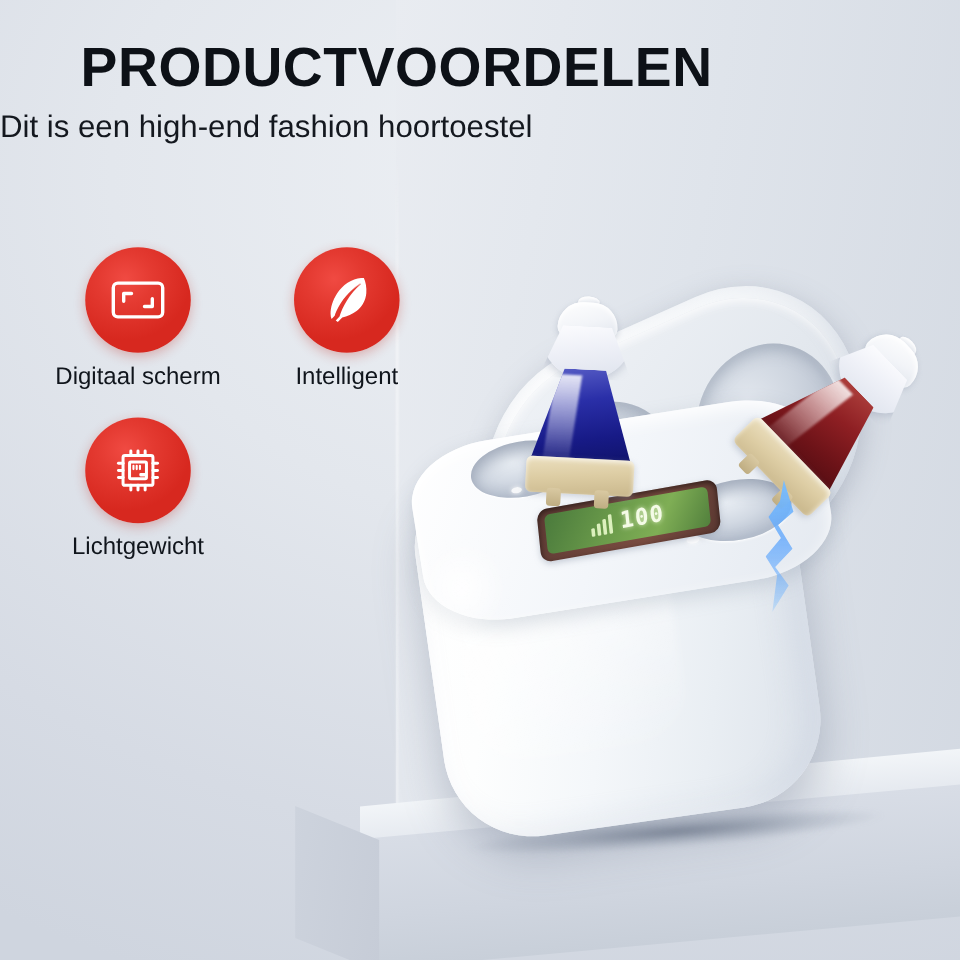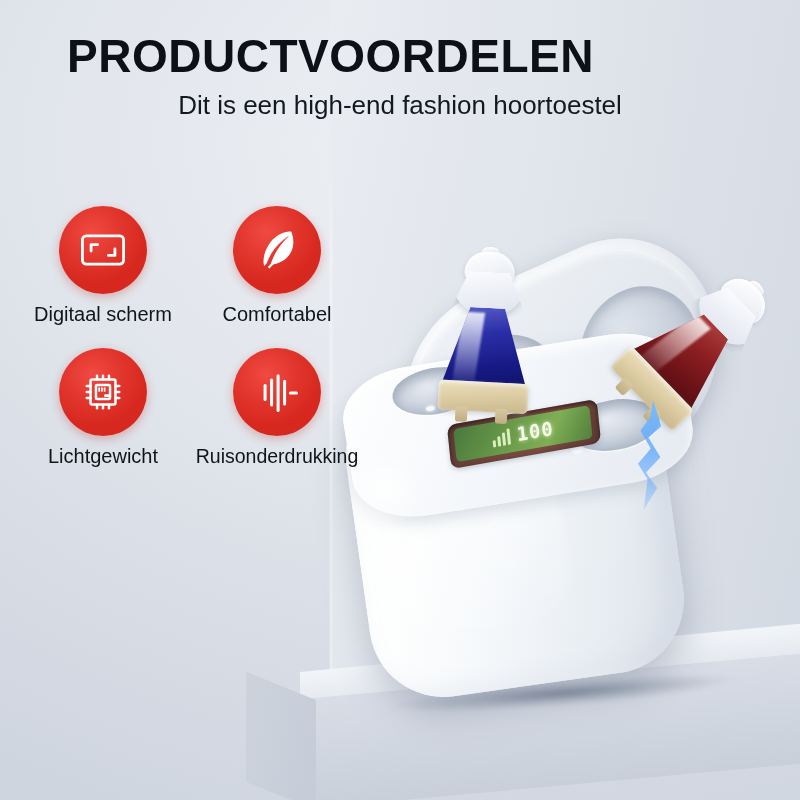--- a/index.html
+++ b/index.html
@@ -174,26 +174,26 @@
     position:absolute;left:330px;top:430px;width:110px;height:120px;
     background:radial-gradient(50% 50% at 50% 50%, rgba(255,255,255,.9) 0%, rgba(255,255,255,0) 70%);
     filter:blur(5px);
   }
   
   .title{
     position:absolute;left:0;top:32px;width:661px;text-align:center;
     font-size:46px;font-weight:700;color:#0d1117;letter-spacing:.5px;line-height:1.05;
   }
   .subtitle{
-    position:absolute;left:0;top:90px;width:800px;text-align:center;
+    position:absolute;left:0;top:90px;width:800px;text-align:left;
     font-size:26px;font-weight:400;color:#14181f;letter-spacing:0px;
   }
   
   .features{
-    position:absolute;left:20px;top:206px;width:340px;
+    position:absolute;left:32px;top:206px;width:340px;
     display:grid;grid-template-columns:1fr 1fr;row-gap:22px;column-gap:8px;
   }
   .feature{display:flex;flex-direction:column;align-items:center;}
   .badge{
     width:88px;height:88px;border-radius:50%;
     background:radial-gradient(62% 58% at 38% 30%, #f04a42 0%, #e43a31 42%, #d7281f 100%);
     box-shadow:0 3px 10px rgba(190,40,30,.3);
     display:flex;align-items:center;justify-content:center;
   }
   .badge svg{width:52px;height:52px;display:block;}
@@ -294,21 +294,21 @@
     </div>
 
 
     <div class="feature">
       <div class="badge">
         <svg viewBox="0 0 48 48">
           <path d="M35 7c-7 .5-14.5 5.5-18.5 12C13 24.5 11.5 30 11.5 34.5c0 1.5.3 3 .8 4.2l2.4-2.6C16 32 19 26 23 21.5c3.5-4 7.5-7 11-9.2-3.3 3.2-7.2 7.6-10 12.2-2.7 4.3-4.6 8.8-5.6 12.2l-2.9 3.1 1.6 1.2 3.4-3.6c3.6-.9 8-2.6 11.3-5.2 4.4-3.4 6.7-8.2 7.2-13.4.4-4.6-.6-9-1.9-11.8z" fill="#fff"></path>
           <path d="M34.6 11.6c-4.3 2.8-9.2 7.4-12.6 12.6-3.1 4.8-5.1 9.6-6 13.2" fill="none" stroke="#e43a31" stroke-width="1.1" opacity=".55"></path>
         </svg>
       </div>
-      <div class="label">Comfortabel</div>
+      <div class="label">Intelligent</div>
     </div>
 
     <div class="feature">
       <div class="badge">
         <svg viewBox="0 0 48 48" fill="none" stroke="#fff" stroke-width="2.3" stroke-linecap="round" stroke-linejoin="round">
           <rect x="12.5" y="12.5" width="23" height="23" rx="1.5"></rect>
           <rect x="17.5" y="17.5" width="13" height="13" rx="1"></rect>
           <line x1="18.5" y1="9" x2="18.5" y2="12.5"></line>
           <line x1="24" y1="9" x2="24" y2="12.5"></line>
           <line x1="29.5" y1="9" x2="29.5" y2="12.5"></line>
@@ -323,28 +323,16 @@
           <line x1="35.5" y1="29.5" x2="39" y2="29.5"></line>
           <line x1="20.5" y1="20.5" x2="20.5" y2="23" stroke-width="1.6"></line>
           <line x1="23" y1="20.5" x2="23" y2="23" stroke-width="1.6"></line>
           <line x1="25.5" y1="20.5" x2="25.5" y2="23" stroke-width="1.6"></line>
           <rect x="25" y="26" width="5.5" height="2.6" rx="1" fill="#fff" stroke="none"></rect>
         </svg>
       </div>
       <div class="label">Lichtgewicht</div>
     </div>
 
-    <div class="feature wide">
-      <div class="badge">
-        <svg viewBox="0 0 48 48" stroke="#fff" stroke-width="2.8" stroke-linecap="round">
-          <line x1="13" y1="18" x2="13" y2="31"></line>
-          <line x1="19" y1="13" x2="19" y2="36"></line>
-          <line x1="25" y1="9" x2="25" y2="41"></line>
-          <line x1="31" y1="14" x2="31" y2="35"></line>
-          <line x1="36.5" y1="25" x2="42" y2="25"></line>
-        </svg>
-      </div>
-      <div class="label">Ruisonderdrukking</div>
-    </div>
 
 
   </div>
 </div>
 
 </body></html>

